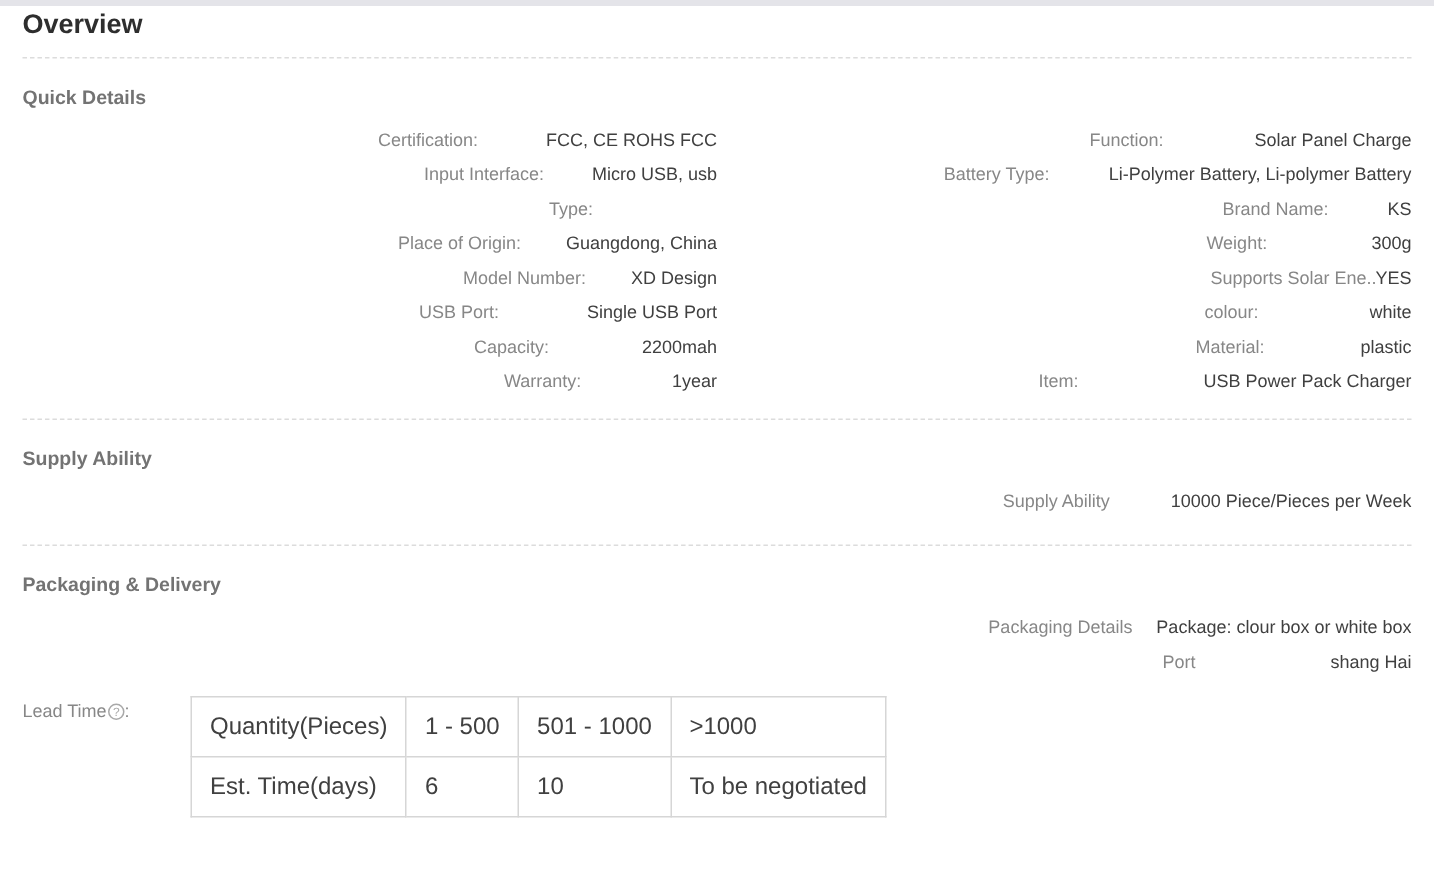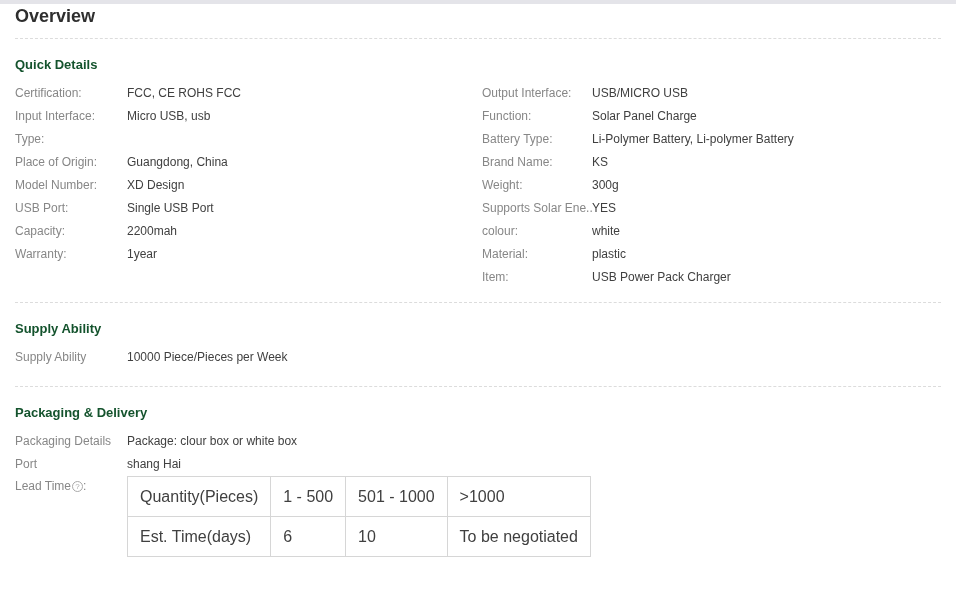--- a/index.html
+++ b/index.html
@@ -30,50 +30,51 @@
     height: 0;
   }
   .divider-1 { margin-top: 10px; }
   .divider-2 { margin-top: 14px; }
   .divider-3 { margin-top: 18px; }
   .section-heading {
     margin-top: 18px;
     font-size: 13px;
     line-height: 16px;
     font-weight: bold;
-    color: #14532d;
+    color: #737373;
   }
   .rows { margin-top: 8px; }
   .qd-cols { display: flex; margin-top: 8px; }
   .qd-col { width: 50%; min-width: 0; }
   .qd-col-right { padding-left: 4px; }
   .detail-row {
     display: flex;
     height: 23px;
     align-items: center;
     font-size: 12px;
     overflow: hidden;
+    justify-content: flex-end;
   }
   .detail-label {
     width: 112px;
     flex-shrink: 0;
     color: #878787;
     white-space: nowrap;
     overflow: hidden;
   }
   .qd-col-right .detail-label { width: 110px; }
   .detail-value {
     color: #404040;
     white-space: nowrap;
     overflow: hidden;
   }
   .leadtime-row {
     display: flex;
     align-items: flex-start;
-    margin-top: 1px;
+    margin-top: 12px;
   }
   .leadtime-label {
     width: 112px;
     flex-shrink: 0;
     font-size: 12px;
     color: #878787;
     padding-top: 3px;
     white-space: nowrap;
   }
   .help-icon {
@@ -147,24 +148,20 @@
       <div class="detail-row">
         <span class="detail-label">Capacity:</span>
         <span class="detail-value">2200mah</span>
       </div>
       <div class="detail-row">
         <span class="detail-label">Warranty:</span>
         <span class="detail-value">1year</span>
       </div>
     </div>
     <div class="qd-col qd-col-right">
-      <div class="detail-row">
-        <span class="detail-label">Output Interface:</span>
-        <span class="detail-value">USB/MICRO USB</span>
-      </div>
       <div class="detail-row">
         <span class="detail-label">Function:</span>
         <span class="detail-value">Solar Panel Charge</span>
       </div>
       <div class="detail-row">
         <span class="detail-label">Battery Type:</span>
         <span class="detail-value">Li-Polymer Battery, Li-polymer Battery</span>
       </div>
       <div class="detail-row">
         <span class="detail-label">Brand Name:</span>

